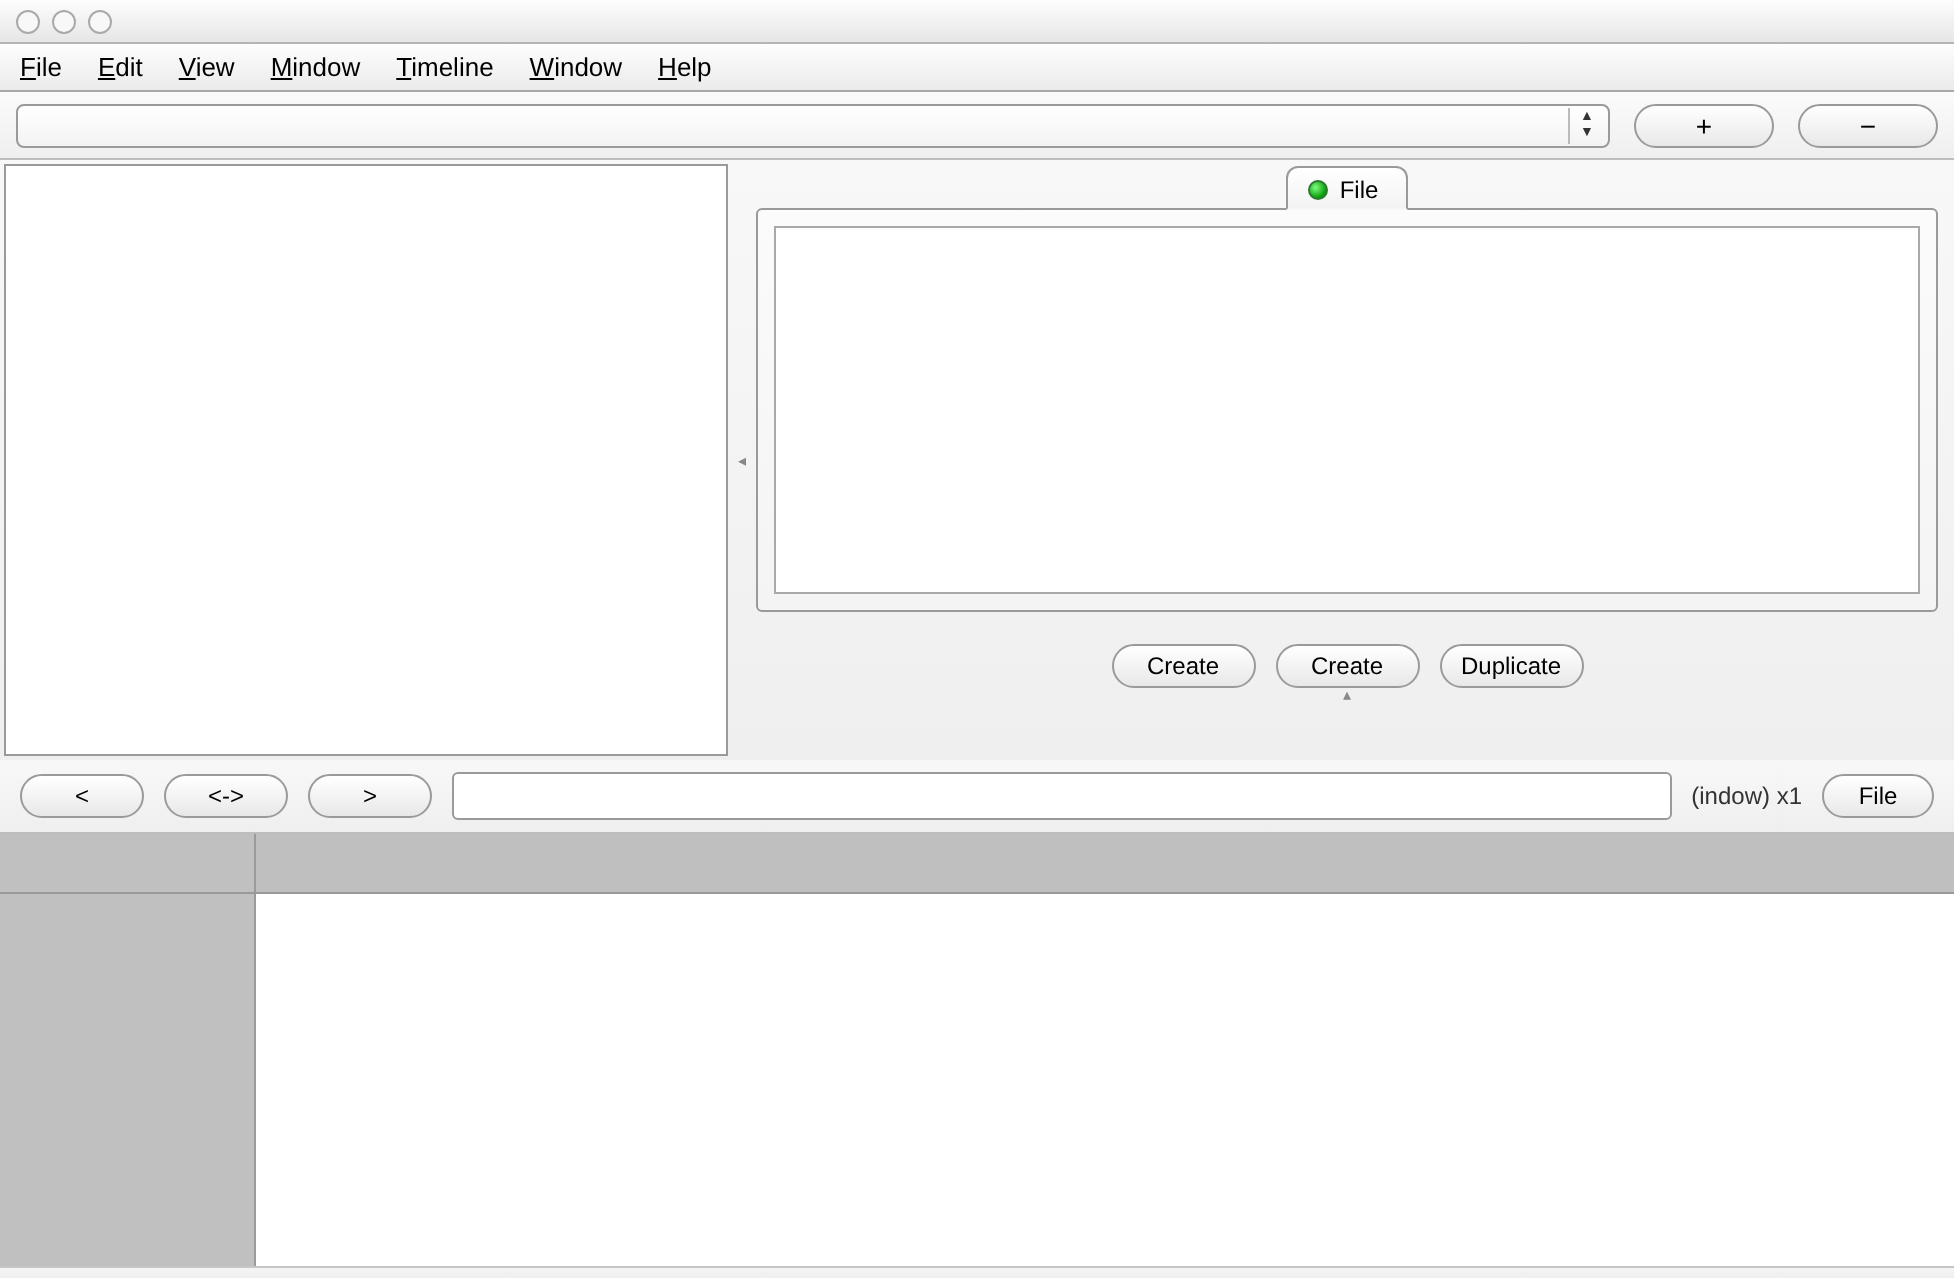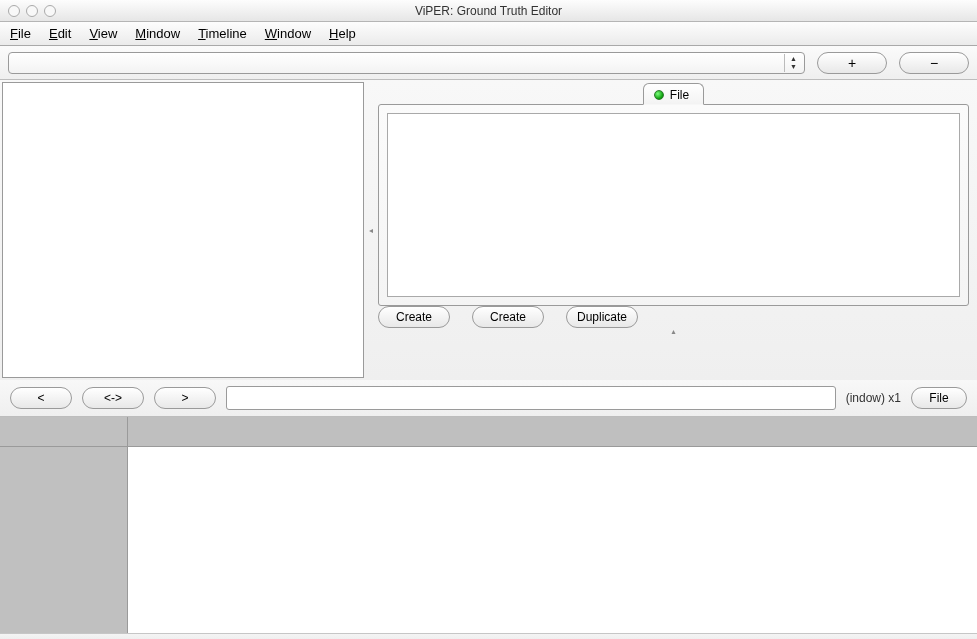--- a/index.html
+++ b/index.html
@@ -164,21 +164,22 @@
     border-right: 1px solid #cfcfcf;
     font-size: 11px;
     display: flex; align-items: center; justify-content: center;
     padding: 0 4px;
     color: #222;
     white-space: nowrap; overflow: hidden;
   }
   .th:last-child { border-right: none; }
   .tbody { flex: 1; background: #fff; }
   .btnrow {
-    display: flex; gap: 22px;
+    margin-top: 16px;
+    display: flex; gap: 10px; justify-content: center;
   }
   .btnrow .pillbtn { min-width: 72px; height: 22px; font-size: 12px; }
   .hgrip-dot {
     text-align: center; font-size: 8px; color: #888;
     height: 8px; line-height: 8px;
   }
 
   
   .playrow {
     height: 36px;
@@ -236,21 +237,20 @@
 </style>
 </head>
 <body>
 
 <div class="titlebar">
   <div class="traffic-lights">
     <div class="tl"></div>
     <div class="tl"></div>
     <div class="tl"></div>
   </div>
-  <div class="title-text">ViPER: Ground Truth Editor</div>
 </div>
 
 <div class="menubar">
   <div class="menu-item"><span class="ul">F</span><span>ile</span></div>
   <div class="menu-item"><span class="ul">E</span><span>dit</span></div>
   <div class="menu-item"><span class="ul">V</span><span>iew</span></div>
   <div class="menu-item"><span class="ul">M</span><span>indow</span></div>
   <div class="menu-item"><span class="ul">T</span><span>imeline</span></div>
   <div class="menu-item"><span class="ul">W</span><span>indow</span></div>
   <div class="menu-item"><span class="ul">H</span><span>elp</span></div>

